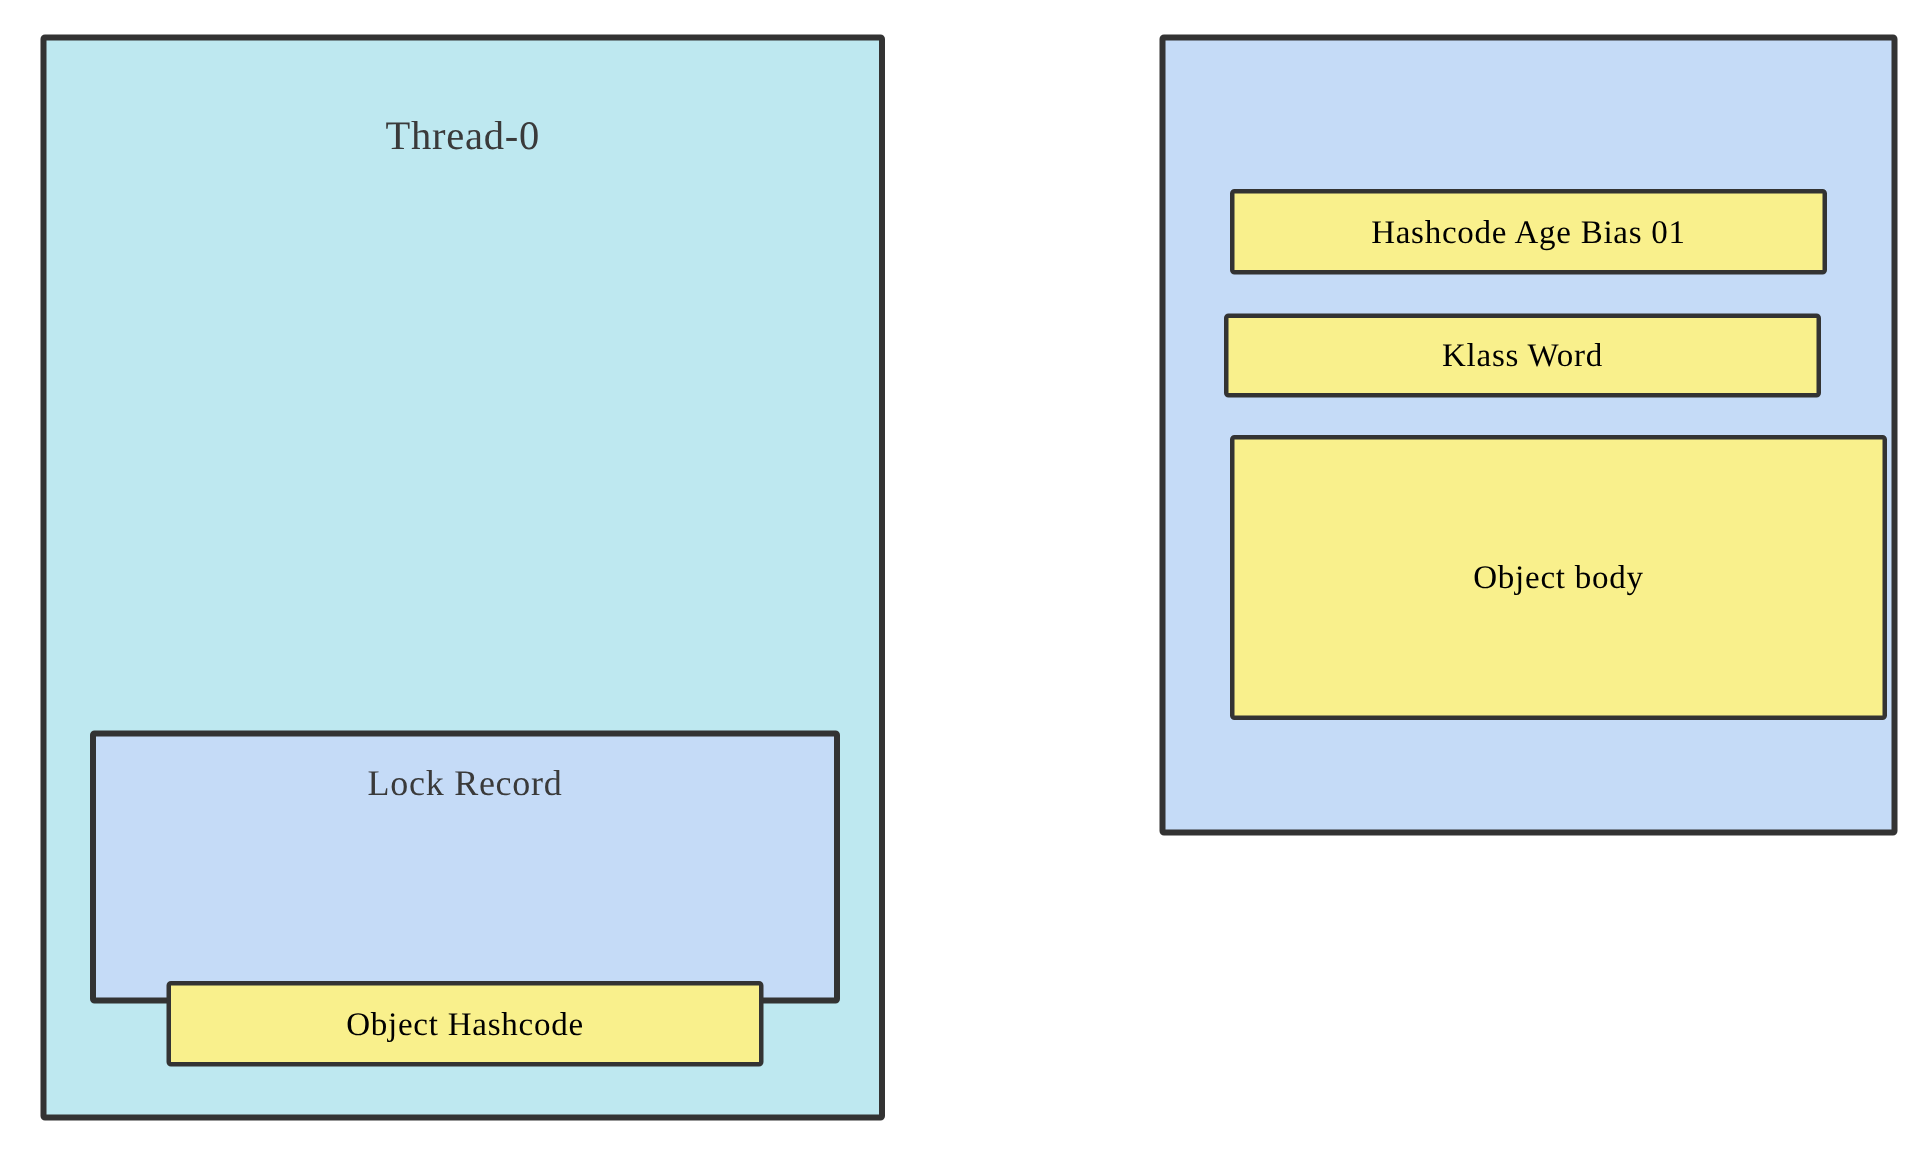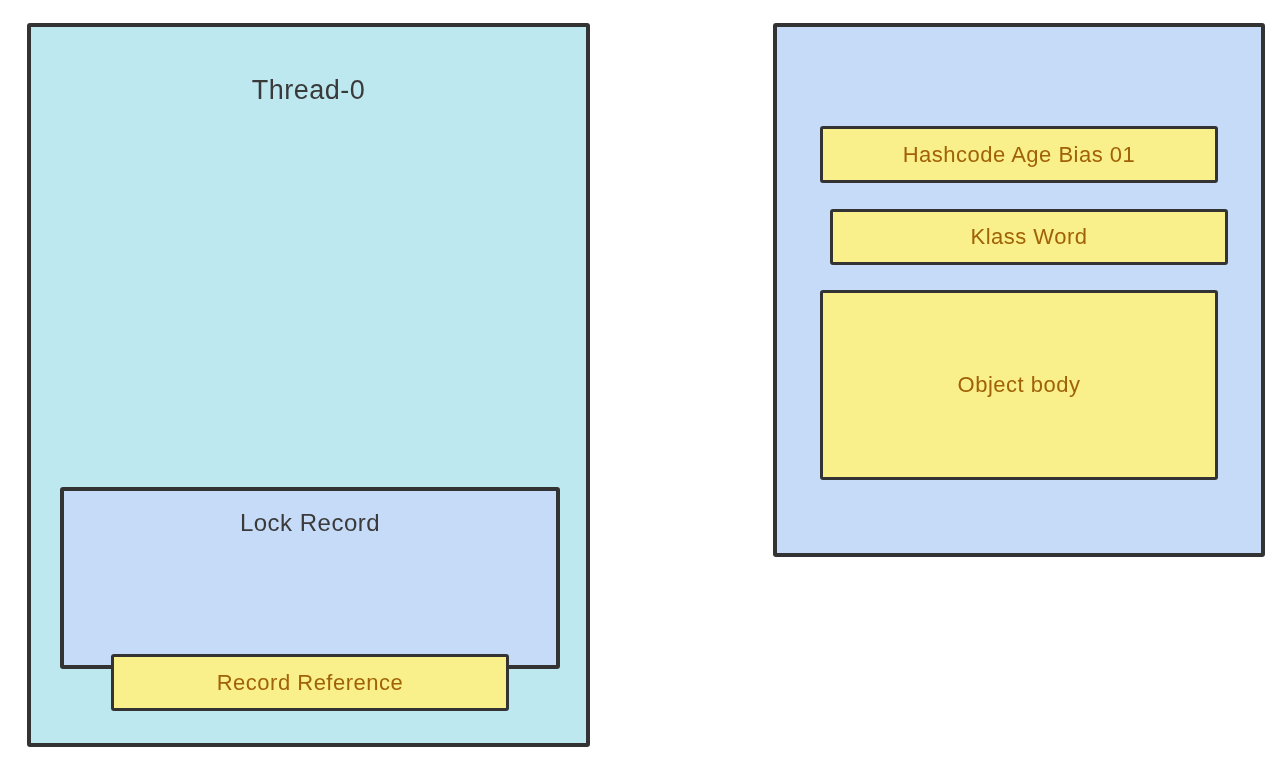--- a/index.html
+++ b/index.html
@@ -8,20 +8,21 @@
     position: relative;
     background: #ffffff;
     font-family: "Liberation Sans", "DejaVu Sans", sans-serif;
     color: #3a3a3a;
     overflow: hidden;
   }
   .panel {
     position: absolute;
     border: 4px solid #333333;
     border-radius: 3px;
+    font-family: Liberation Serif, serif;
   }
   .thread-box {
     left: 27px; top: 23px;
     width: 563px; height: 724px;
     background: #bee8f0;
   }
   .object-box {
     left: 773px; top: 23px;
     width: 492px; height: 534px;
     background: #c5dbf7;
@@ -53,42 +54,42 @@
   }
   .cell {
     position: absolute;
     background: #f9f08c;
     border: 3px solid #333333;
     border-radius: 3px;
     display: flex;
     align-items: center;
     justify-content: center;
     font-size: 22px;
-    color: #a16207;
+    color: #000000;
     letter-spacing: 0.5px;
   }
   
   .cell-lr-address { left: 47px; top: 83px;  width: 398px; height: 58px; }
   .cell-lr-objref  { left: 47px; top: 163px; width: 398px; height: 57px; }
   
   .cell-obj-mark   { left: 43px; top: 99px;  width: 398px; height: 57px; }
-  .cell-obj-klass  { left: 53px; top: 182px; width: 398px; height: 56px; }
-  .cell-obj-body   { left: 43px; top: 263px; width: 398px; height: 190px; }
+  .cell-obj-klass  { left: 39px; top: 182px; width: 398px; height: 56px; }
+  .cell-obj-body   { left: 43px; top: 263px; width: 438px; height: 190px; }
 </style>
 </head>
 <body>
 
 <div class="panel thread-box">
   <div class="panel-title">Thread-0</div>
 
   <div class="lock-record-box">
     <div class="panel-title">Lock Record</div>
 
 
-    <div class="cell cell-lr-objref">Record Reference</div>
+    <div class="cell cell-lr-objref">Object Hashcode</div>
   </div>
 </div>
 
 <div class="panel object-box">
 
   <div class="cell cell-obj-mark">Hashcode Age Bias 01</div>
 
   <div class="cell cell-obj-klass">Klass Word</div>
 
   <div class="cell cell-obj-body">Object body</div>

